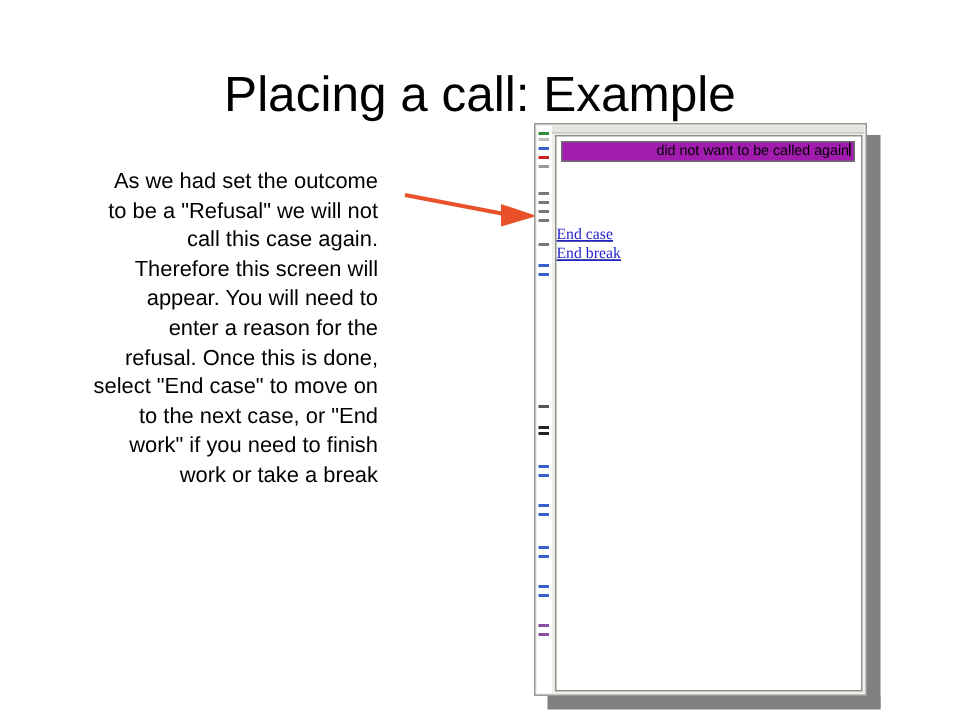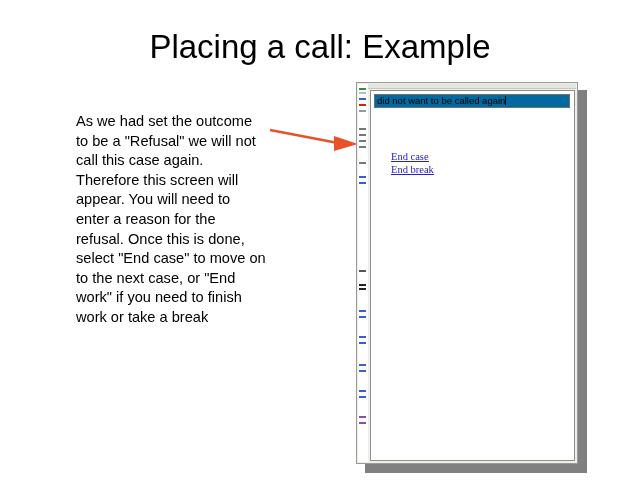--- a/index.html
+++ b/index.html
@@ -12,42 +12,42 @@
     height: 480px;
     position: relative;
     overflow: hidden;
     font-family: "Liberation Sans", sans-serif;
   }
 
   
   #slide-title {
     position: absolute;
     left: 0;
-    top: 28px;
+    top: 44px;
     width: 640px;
     text-align: center;
     font-family: "Liberation Sans", sans-serif;
     font-size: 33px;
     font-weight: 400;
     color: #000000;
     letter-spacing: 0px;
     white-space: nowrap;
   }
 
   
   #body-text {
     position: absolute;
-    left: 76px;
+    left: 62px;
     top: 112px;
     width: 190px;
     font-family: "Liberation Sans", sans-serif;
     font-size: 14.6px;
     line-height: 19.6px;
     color: #000000;
-    text-align: left;
+    text-align: right;
   }
 
   
   #arrow-annotation {
     position: absolute;
     left: 268px;
     top: 122px;
     width: 92px;
     height: 32px;
   }
@@ -143,39 +143,40 @@
     line-height: 12.5px;
     color: #1a1a1a;
   }
   .reason-input {
     display: block;
     margin: 3px 4px 0 3px;
     width: 196px;
     height: 14px;
     box-sizing: border-box;
     border: 1px solid #6f6f6f;
-    background: #0369a1;
+    background: #a21caf;
     font-family: "Liberation Sans", sans-serif;
     font-size: 9.5px;
     color: #000000;
     padding: 0 2px;
     line-height: 12px;
     position: relative;
+    text-align: right;
   }
   .reason-input .caret {
     display: inline-block;
     width: 1px;
     height: 9px;
     background: #000000;
     vertical-align: -1px;
     margin-left: 0px;
   }
 
   .app-links {
-    margin: 42px 0 0 20px;
+    margin: 42px 0 0 0;
     text-decoration: underline;
   }
   .app-link {
     display: block;
     font-family: "Liberation Serif", serif;
     font-size: 10.5px;
     color: #2222cc;
     text-decoration: underline;
     line-height: 13px;
     width: max-content;

